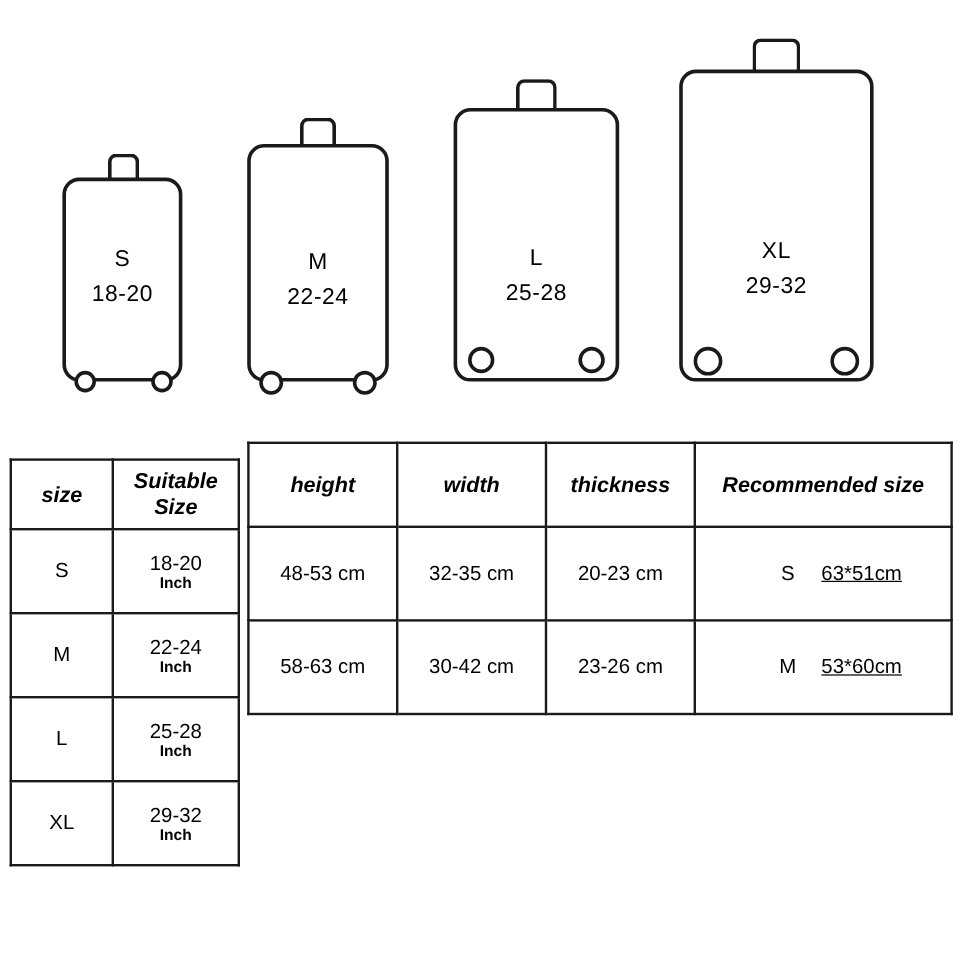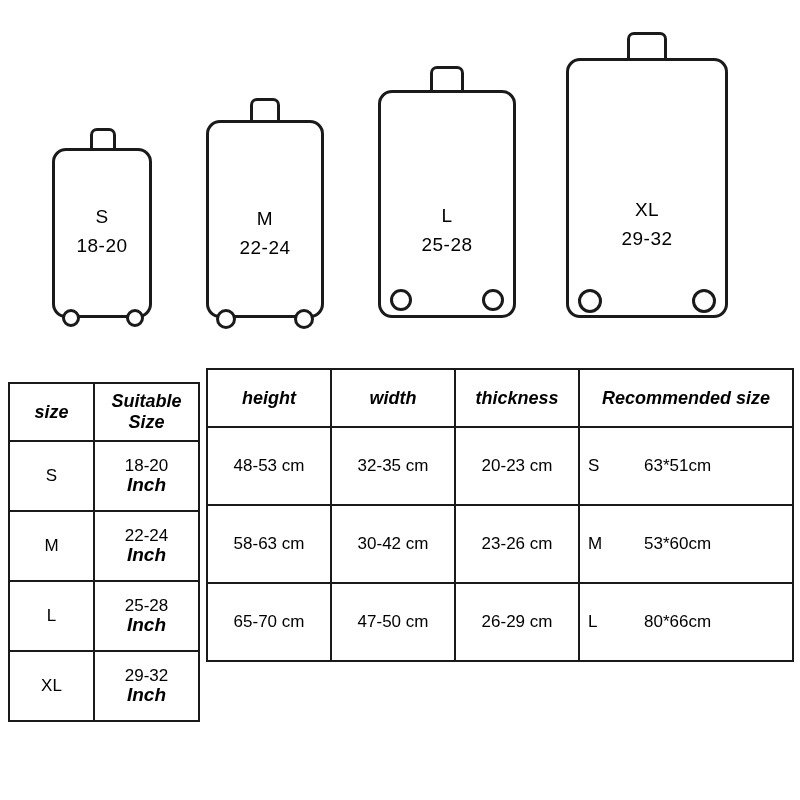--- a/index.html
+++ b/index.html
@@ -94,37 +94,37 @@
   #left-table {
     left: 8px;
     top: 382px;
     width: 190px;
   }
   #left-table td { height: 70px; }
   #left-table .hdr { height: 58px; }
   #left-table .size-cell { font-size: 17px; }
   #left-table .suit-cell .val { font-size: 17px; display: block; }
   #left-table .suit-cell .unit {
-    font-size: 19px;
-    font-style: italic;
+    font-size: 13px;
     font-weight: bold;
     display: block;
     margin-top: -2px;
   }
 
   #right-table {
     left: 206px;
     top: 368px;
     width: 586px;
   }
   #right-table td { height: 78px; }
-  #right-table .hdr { height: 58px; }
+  #right-table .hdr { height: 70px; }
   #right-table .rec-cell {
-    text-align: left;
+    text-align: center;
     padding-left: 8px;
+    text-decoration: underline;
   }
   #right-table .rec-cell .rec-letter {
     display: inline-block;
     width: 56px;
   }
 </style>
 </head>
 <body>
 
 <div id="suitcases">
@@ -239,22 +239,14 @@
       </td>
     </tr>
     <tr>
       <td>58-63 cm</td>
       <td>30-42 cm</td>
       <td>23-26 cm</td>
       <td class="rec-cell">
         <span class="rec-letter">M</span><span>53*60cm</span>
       </td>
     </tr>
-    <tr>
-      <td>65-70 cm</td>
-      <td>47-50 cm</td>
-      <td>26-29 cm</td>
-      <td class="rec-cell">
-        <span class="rec-letter">L</span><span>80*66cm</span>
-      </td>
-    </tr>
   </tbody>
 </table>
 
 </body></html>

